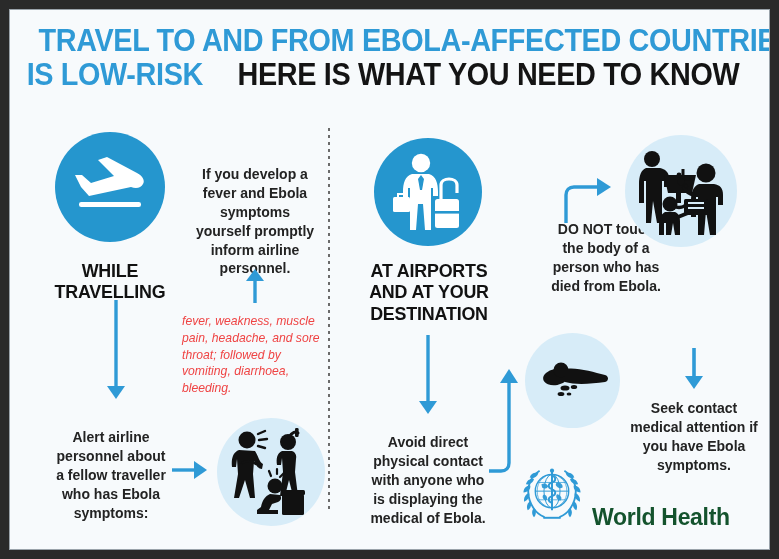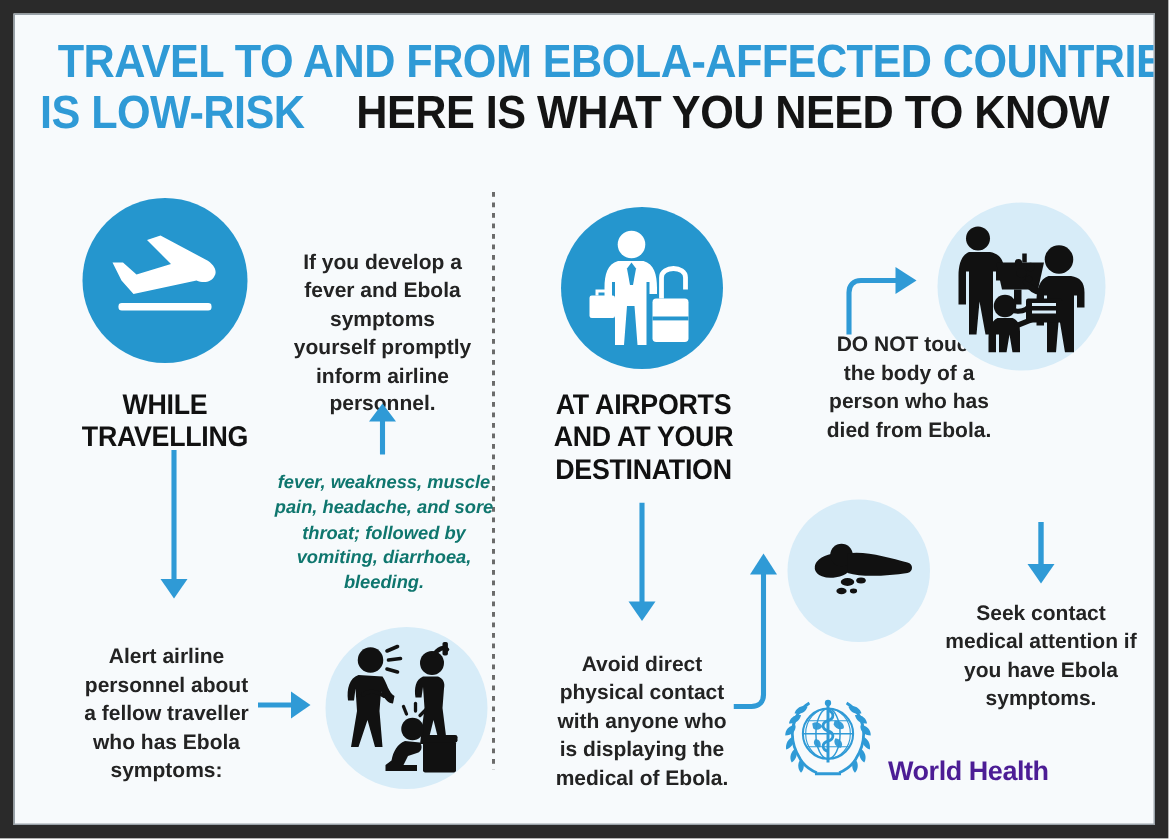--- a/index.html
+++ b/index.html
@@ -71,40 +71,39 @@
     transform: scaleX(0.94);
   }
   .body-txt {
     color: #232323;
     font-size: 14px;
     line-height: 1.35;
     text-align: center;
     font-weight: 600;
   }
   .ital-txt {
-    color: #0f766e;
+    color: #ef4444;
     font-size: 12.2px;
     line-height: 1.38;
-    text-align: center;
     font-style: italic;
-    font-weight: 700;
+    font-weight: 400;
   }
   .dotted-divider {
     position: absolute;
     width: 2px;
     background-image: linear-gradient(to bottom, #6b6b6b 0 3px, rgba(0,0,0,0) 3px 7px);
     background-size: 2px 7px;
   }
   svg { display: block; }
 
   
   #who-text {
-    color: #4c1d95;
+    color: #14532d;
     font-weight: 700;
-    font-size: 18px;
+    font-size: 23px;
     line-height: 1.06;
     letter-spacing: -0.3px;
     margin-top: 48px;
   }
 </style>
 </head>
 <body>
 
 <div id="poster">
 <div id="canvas">

